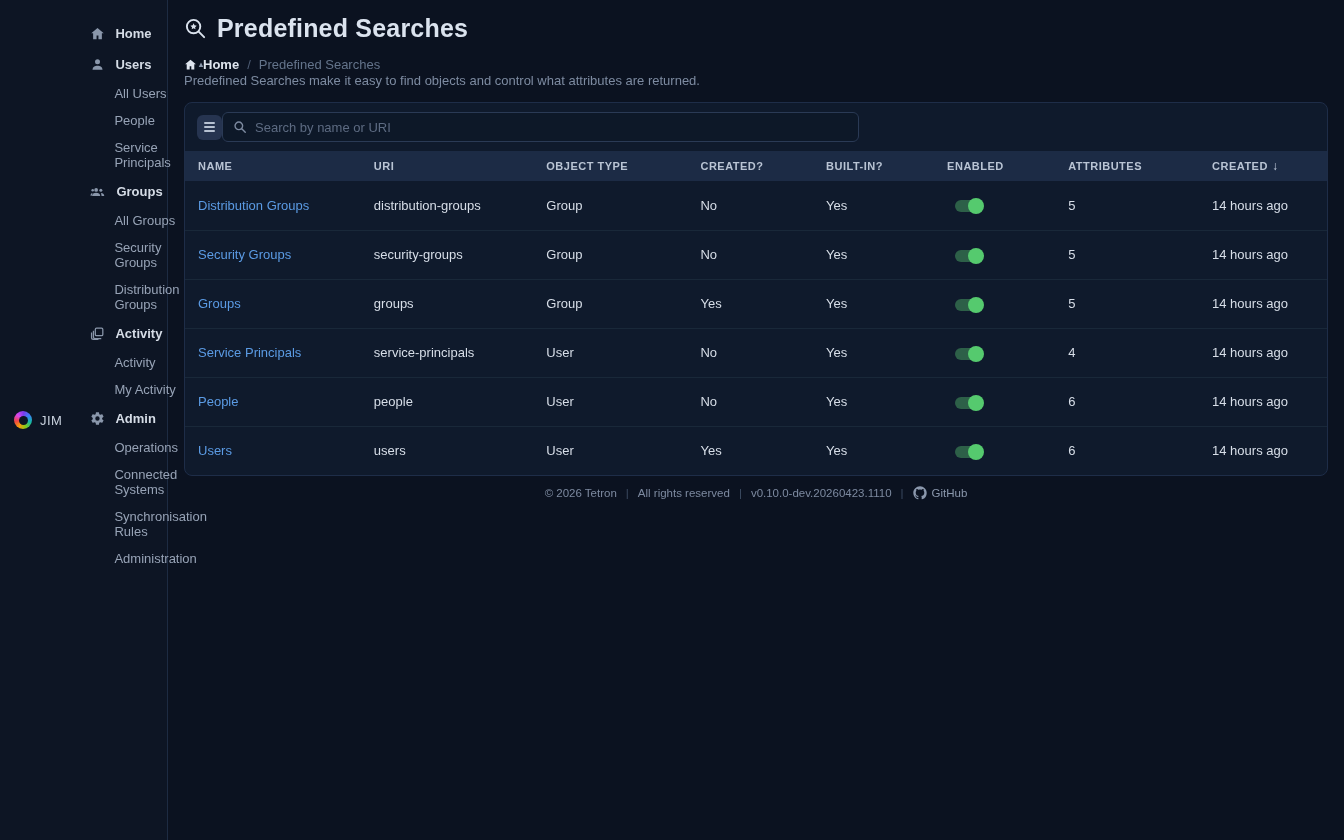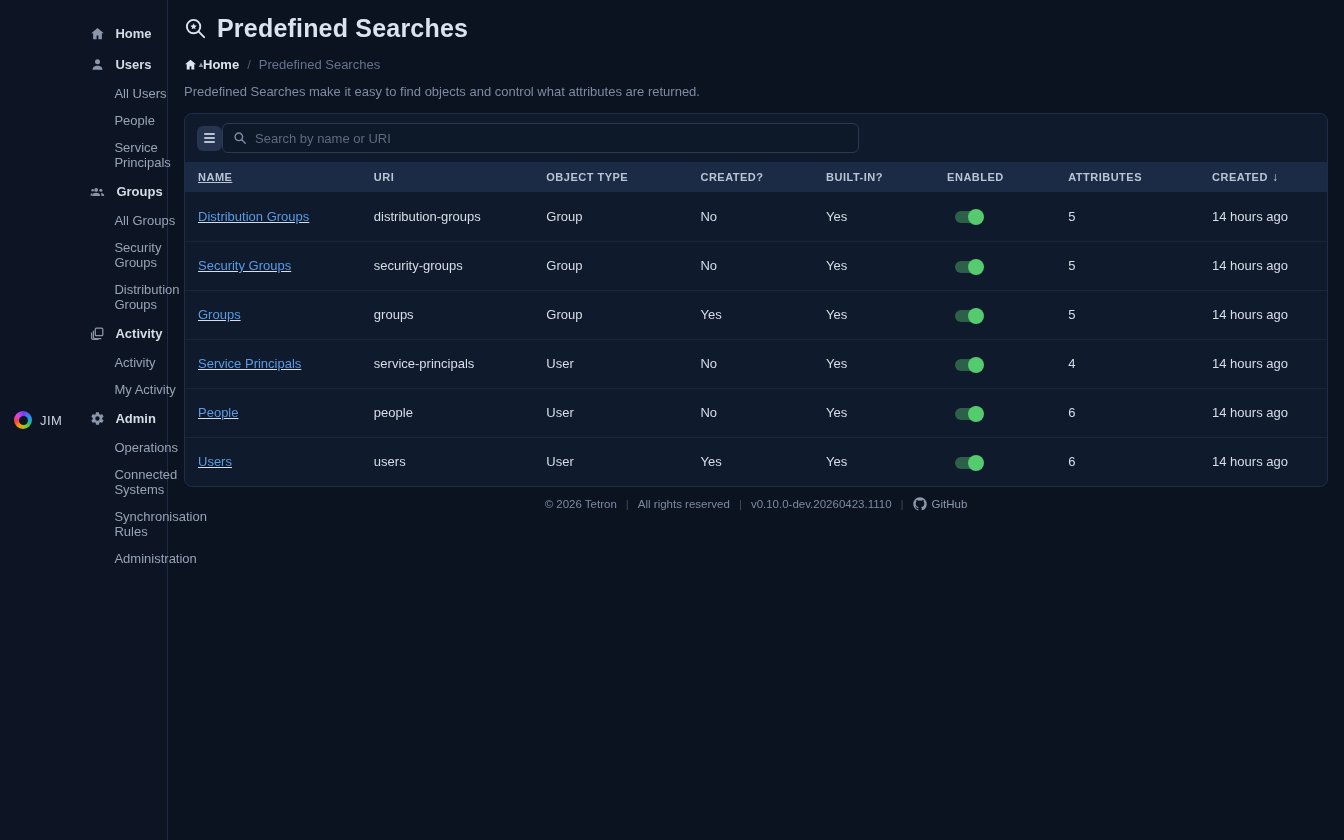--- a/index.html
+++ b/index.html
@@ -52,21 +52,21 @@
 
   
   .main { flex:1; padding:14px 16px 0 16px; display:flex; flex-direction:column; }
   .page-header { display:flex; align-items:center; gap:10px; }
   .page-header h1 { font-size:25px; font-weight:bold; color:#dbe3ee; letter-spacing:.2px; }
   .title-icon { display:flex; align-items:center; }
   .breadcrumb { display:flex; align-items:center; gap:8px; margin-top:14px; font-size:13px; }
   .bc-home { display:flex; align-items:center; gap:6px; color:#dfe5ee; font-weight:bold; cursor:pointer; }
   .bc-sep { color:#4e5d75; }
   .bc-current { color:#64748b; }
-  .desc { margin-top:12px; font-size:13px; color:#7d8ba1; }
+  .desc { margin-top:1px; font-size:13px; color:#7d8ba1; }
 
   .card {
     margin-top:14px; background:#0f1a2c;
     border:1px solid #1e2d48; border-radius:8px; overflow:hidden;
   }
   .toolbar { display:flex; align-items:center; justify-content:flex-start; padding:9px 12px; }
   .menu-btn {
     width:25px; height:25px; border-radius:6px; border:none; cursor:pointer;
     background:#263450; display:flex; align-items:center; justify-content:center;
   }
@@ -88,21 +88,21 @@
     color:#b9c4d4; letter-spacing:.5px; padding:8px 0 8px 13px; cursor:pointer;
     white-space:nowrap;
   }
   th .sort-arrow { font-size:12px; margin-left:4px; color:#c7d1e0; }
   tbody td {
     height:49px; padding-left:13px; font-size:13px; color:#d7dee8;
     border-top:1px solid #192839; white-space:nowrap;
   }
   tbody tr:first-child td { border-top:none; }
   td a { color:#5b9be4; text-decoration:none; cursor:pointer; }
-  th:nth-child(1), td:nth-child(1) { width:15.4%;text-decoration:underline; }
+  th:nth-child(1), td:nth-child(1) { width:15.4%; }
   th:nth-child(2), td:nth-child(2) { width:15.1%; }
   th:nth-child(3), td:nth-child(3) { width:13.5%; }
   th:nth-child(4), td:nth-child(4) { width:11.0%; }
   th:nth-child(5), td:nth-child(5) { width:10.6%; }
   th:nth-child(6), td:nth-child(6) { width:10.6%;margin-top:10px; }
   th:nth-child(7), td:nth-child(7) { width:12.6%; }
   th:nth-child(8), td:nth-child(8) { width:11.2%; }
 
   .toggle {
     position:relative; width:27px; height:12px; border-radius:6px;

